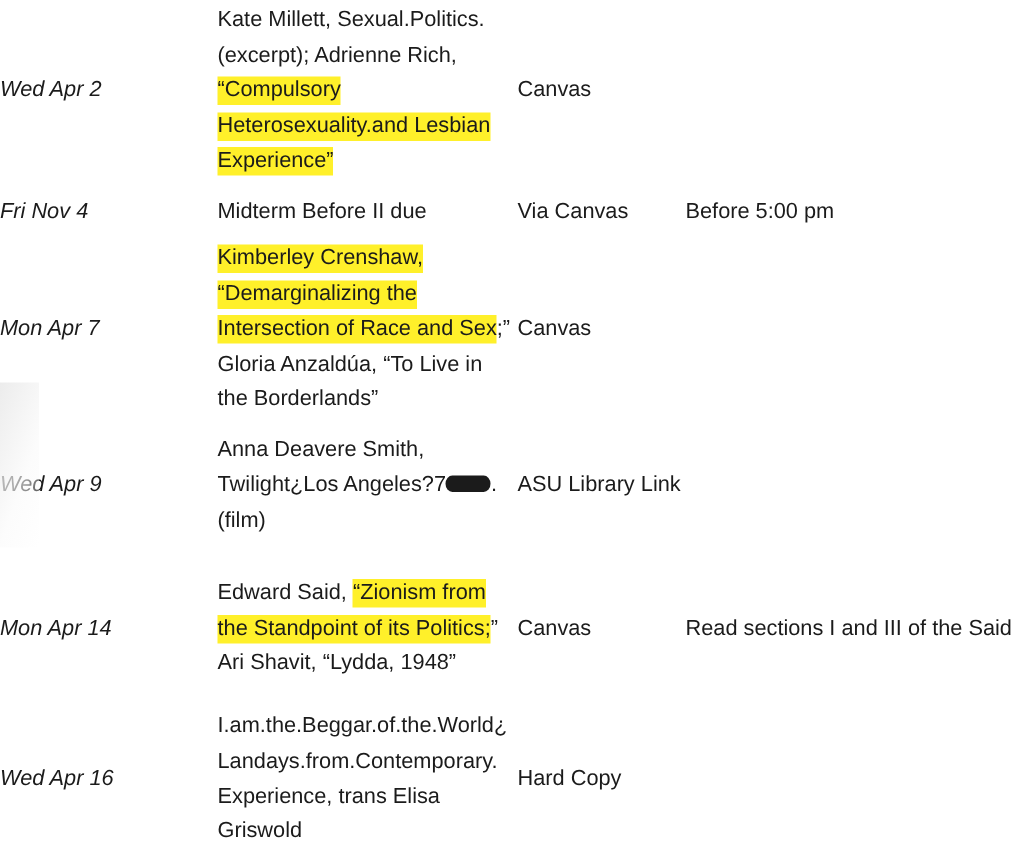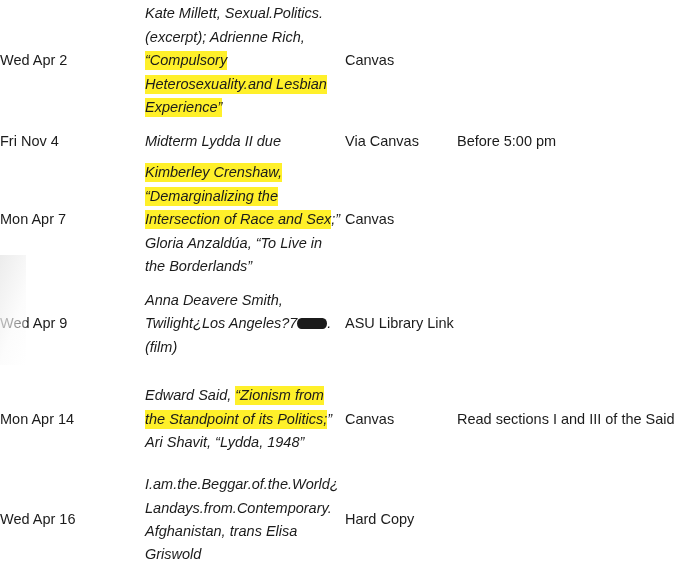--- a/index.html
+++ b/index.html
@@ -40,26 +40,26 @@
     vertical-align: middle;
     padding: 0;
     font-size: 14.5px;
     line-height: 1.62;
     color: #1b1b1b;
   }
   td.col-date {
     width: 145px;
     padding-left: 47px;
     box-sizing: border-box;
+    font-style: italic;
   }
   td.col-reading {
     width: 200px;
     padding-right: 8px;
     box-sizing: border-box;
-    font-style: italic;
   }
   td.col-source {
     width: 112px;
     box-sizing: border-box;
     margin-top: 16px;
   }
   td.col-notes {
     width: 233px;
     padding-right: 10px;
     box-sizing: border-box;
@@ -96,21 +96,21 @@
         <td class="col-date">Wed Apr 2</td>
         <td class="col-reading">
           <span class="reading-text">Kate Millett, Sexual.Politics. (excerpt); Adrienne Rich, <span class="hl">“Compulsory Heterosexuality.and Lesbian Experience”</span></span>
         </td>
         <td class="col-source">Canvas</td>
         <td class="col-notes"></td>
       </tr>
 
       <tr style="height:39px;">
         <td class="col-date">Fri Nov 4</td>
-        <td class="col-reading">Midterm Lydda II due</td>
+        <td class="col-reading">Midterm Before II due</td>
         <td class="col-source">Via Canvas</td>
         <td class="col-notes">Before 5:00 pm</td>
       </tr>
 
       <tr style="height:118px;">
         <td class="col-date">Mon Apr 7</td>
         <td class="col-reading">
           <span class="reading-text"><span class="hl">Kimberley Crenshaw, “Demarginalizing the Intersection of Race and Sex</span>;” Gloria Anzaldúa, “To Live in the Borderlands”</span>
         </td>
         <td class="col-source">Canvas</td>
@@ -130,20 +130,20 @@
         <td class="col-date">Mon Apr 14</td>
         <td class="col-reading">
           <span class="reading-text">Edward Said, <span class="hl">“Zionism from the Standpoint of its Politics;</span>” Ari Shavit, “Lydda, 1948”</span>
         </td>
         <td class="col-source">Canvas</td>
         <td class="col-notes">Read sections I and III of the Said</td>
       </tr>
 
       <tr style="height:100px;">
         <td class="col-date">Wed Apr 16</td>
-        <td class="col-reading">I.am.the.Beggar.of.the.World¿ Landays.from.Contemporary. Afghanistan, trans Elisa Griswold</td>
+        <td class="col-reading">I.am.the.Beggar.of.the.World¿ Landays.from.Contemporary. Experience, trans Elisa Griswold</td>
         <td class="col-source">Hard Copy</td>
         <td class="col-notes"></td>
       </tr>
 
     </tbody>
   </table>
 </div>
 
 </body></html>

